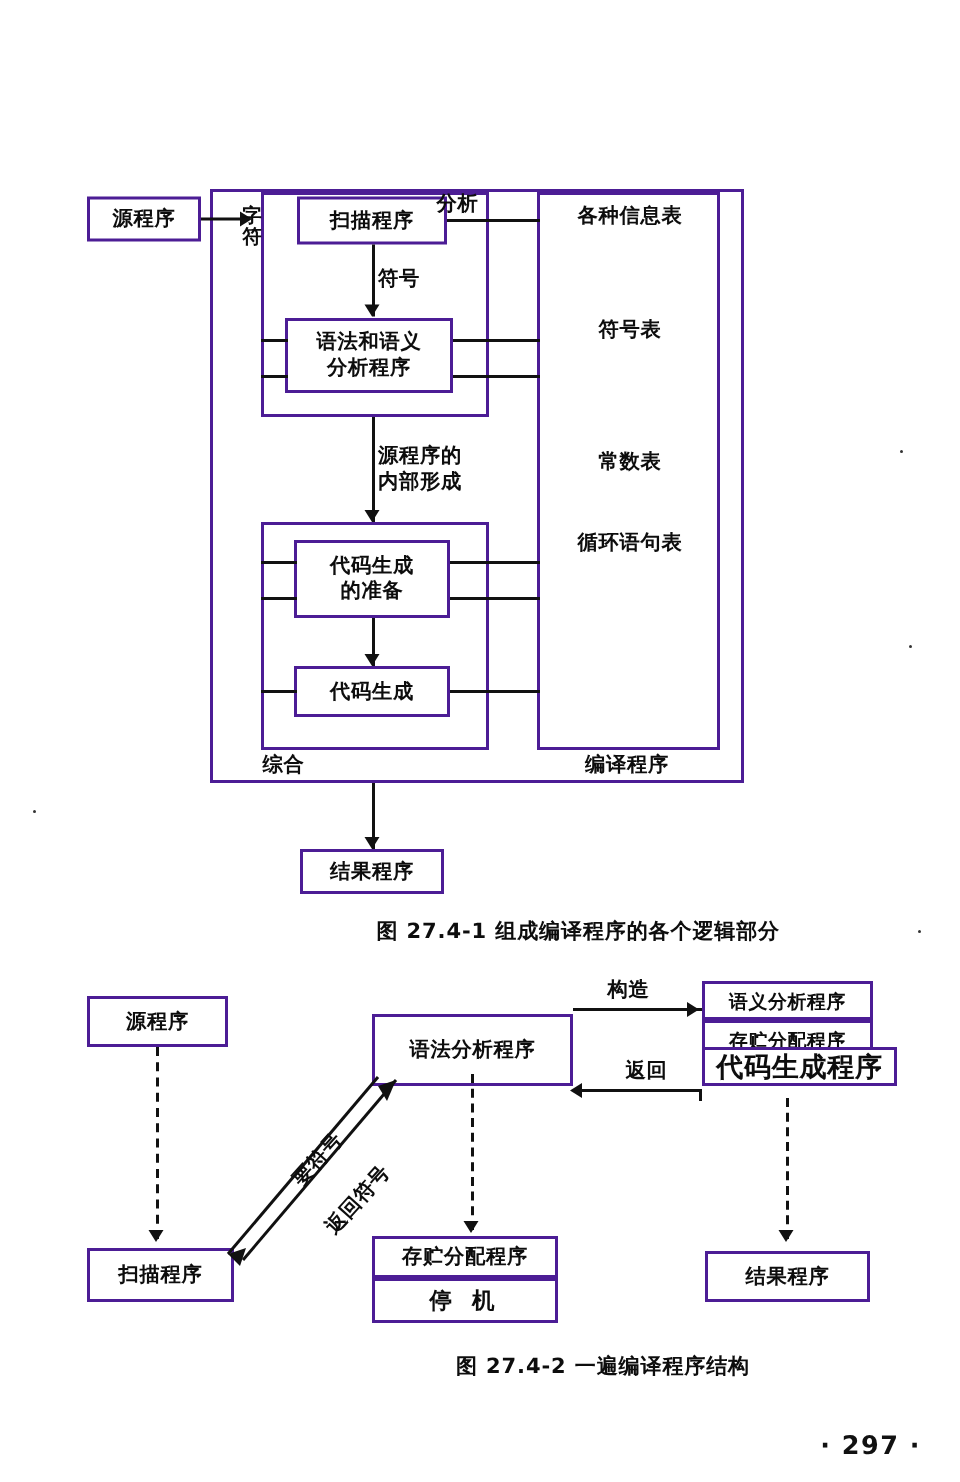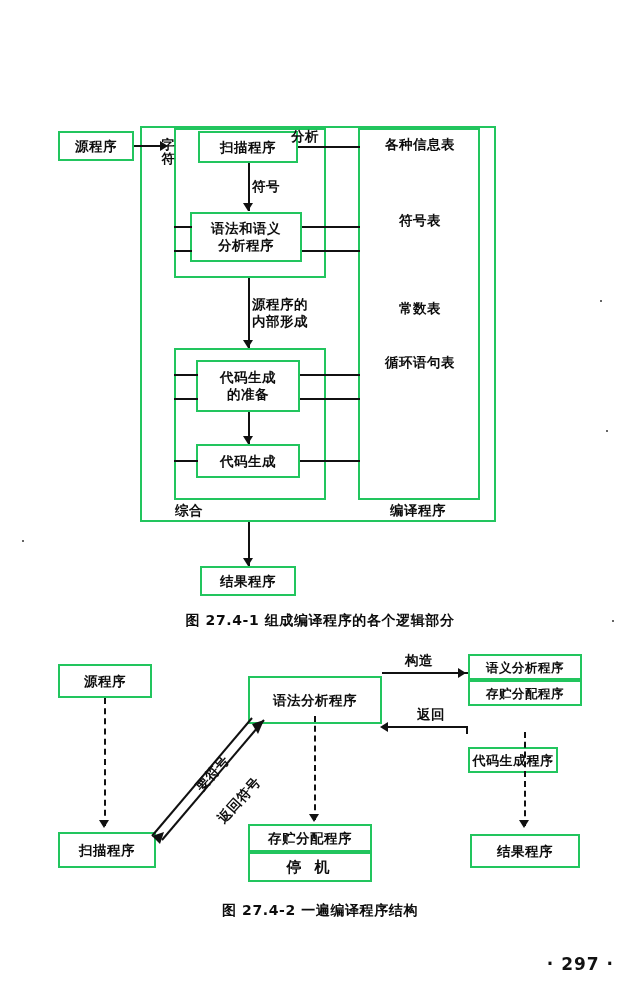--- a/index.html
+++ b/index.html
@@ -35,21 +35,21 @@
     color: #0d0d0d;
   }
   .textblock p {
     margin: 0 0 0 0;
   }
   .indent2 { text-indent: 26px; }
 
   
   .box {
     position: absolute;
-    border: 2px solid #22c55e;
+    border: 2px solid #4c1d95;
     background: #fff;
     display: flex;
     align-items: center;
     justify-content: center;
     text-align: center;
     font-weight: 700;
     font-size: 13.5px;
     line-height: 17px;
     letter-spacing: 0.5px;
     color: #0d0d0d;
@@ -108,21 +108,21 @@
     border-top: 5px solid transparent;
     border-bottom: 5px solid transparent;
     border-right: 8px solid #111;
   }
   .caption {
     position: absolute;
     font-weight: 700;
     font-size: 14px;
     letter-spacing: 0.6px;
     color: #0d0d0d;
-    text-align: center;
+    text-align: right;
   }
   .pagenum {
     position: absolute;
     right: 26px;
     bottom: 14px;
     font-size: 17px;
     font-weight: 700;
     letter-spacing: 1px;
   }
   .rot {
@@ -231,21 +231,21 @@
     <div class="box" style="left:248px; top:676px; width:134px; height:48px;">
       <span>语法分析程序</span>
     </div>
 
     <div class="box" style="left:468px; top:654px; width:114px; height:26px; font-size:12.5px;">
       <span>语义分析程序</span>
     </div>
     <div class="box" style="left:468px; top:680px; width:114px; height:26px; font-size:12.5px;">
       <span>存贮分配程序</span>
     </div>
-    <div class="box" style="left:468px; top:747px; width:90px; height:26px; font-size:13px;">
+    <div class="box" style="left:468px; top:698px; width:130px; height:26px; font-size:18px;">
       <span>代码生成程序</span>
     </div>
 
     <div class="hline" style="left:382px; top:672px; width:86px;"></div>
     <div class="arrow-right" style="left:458px; top:668px;"></div>
     <div class="plain" style="left:396px; top:652px; width:46px;">构造</div>
 
     <div class="hline" style="left:382px; top:726px; width:86px;"></div>
     <div class="vline" style="left:466px; top:726px; height:8px;"></div>
     <div class="arrow-left" style="left:380px; top:722px;"></div>

